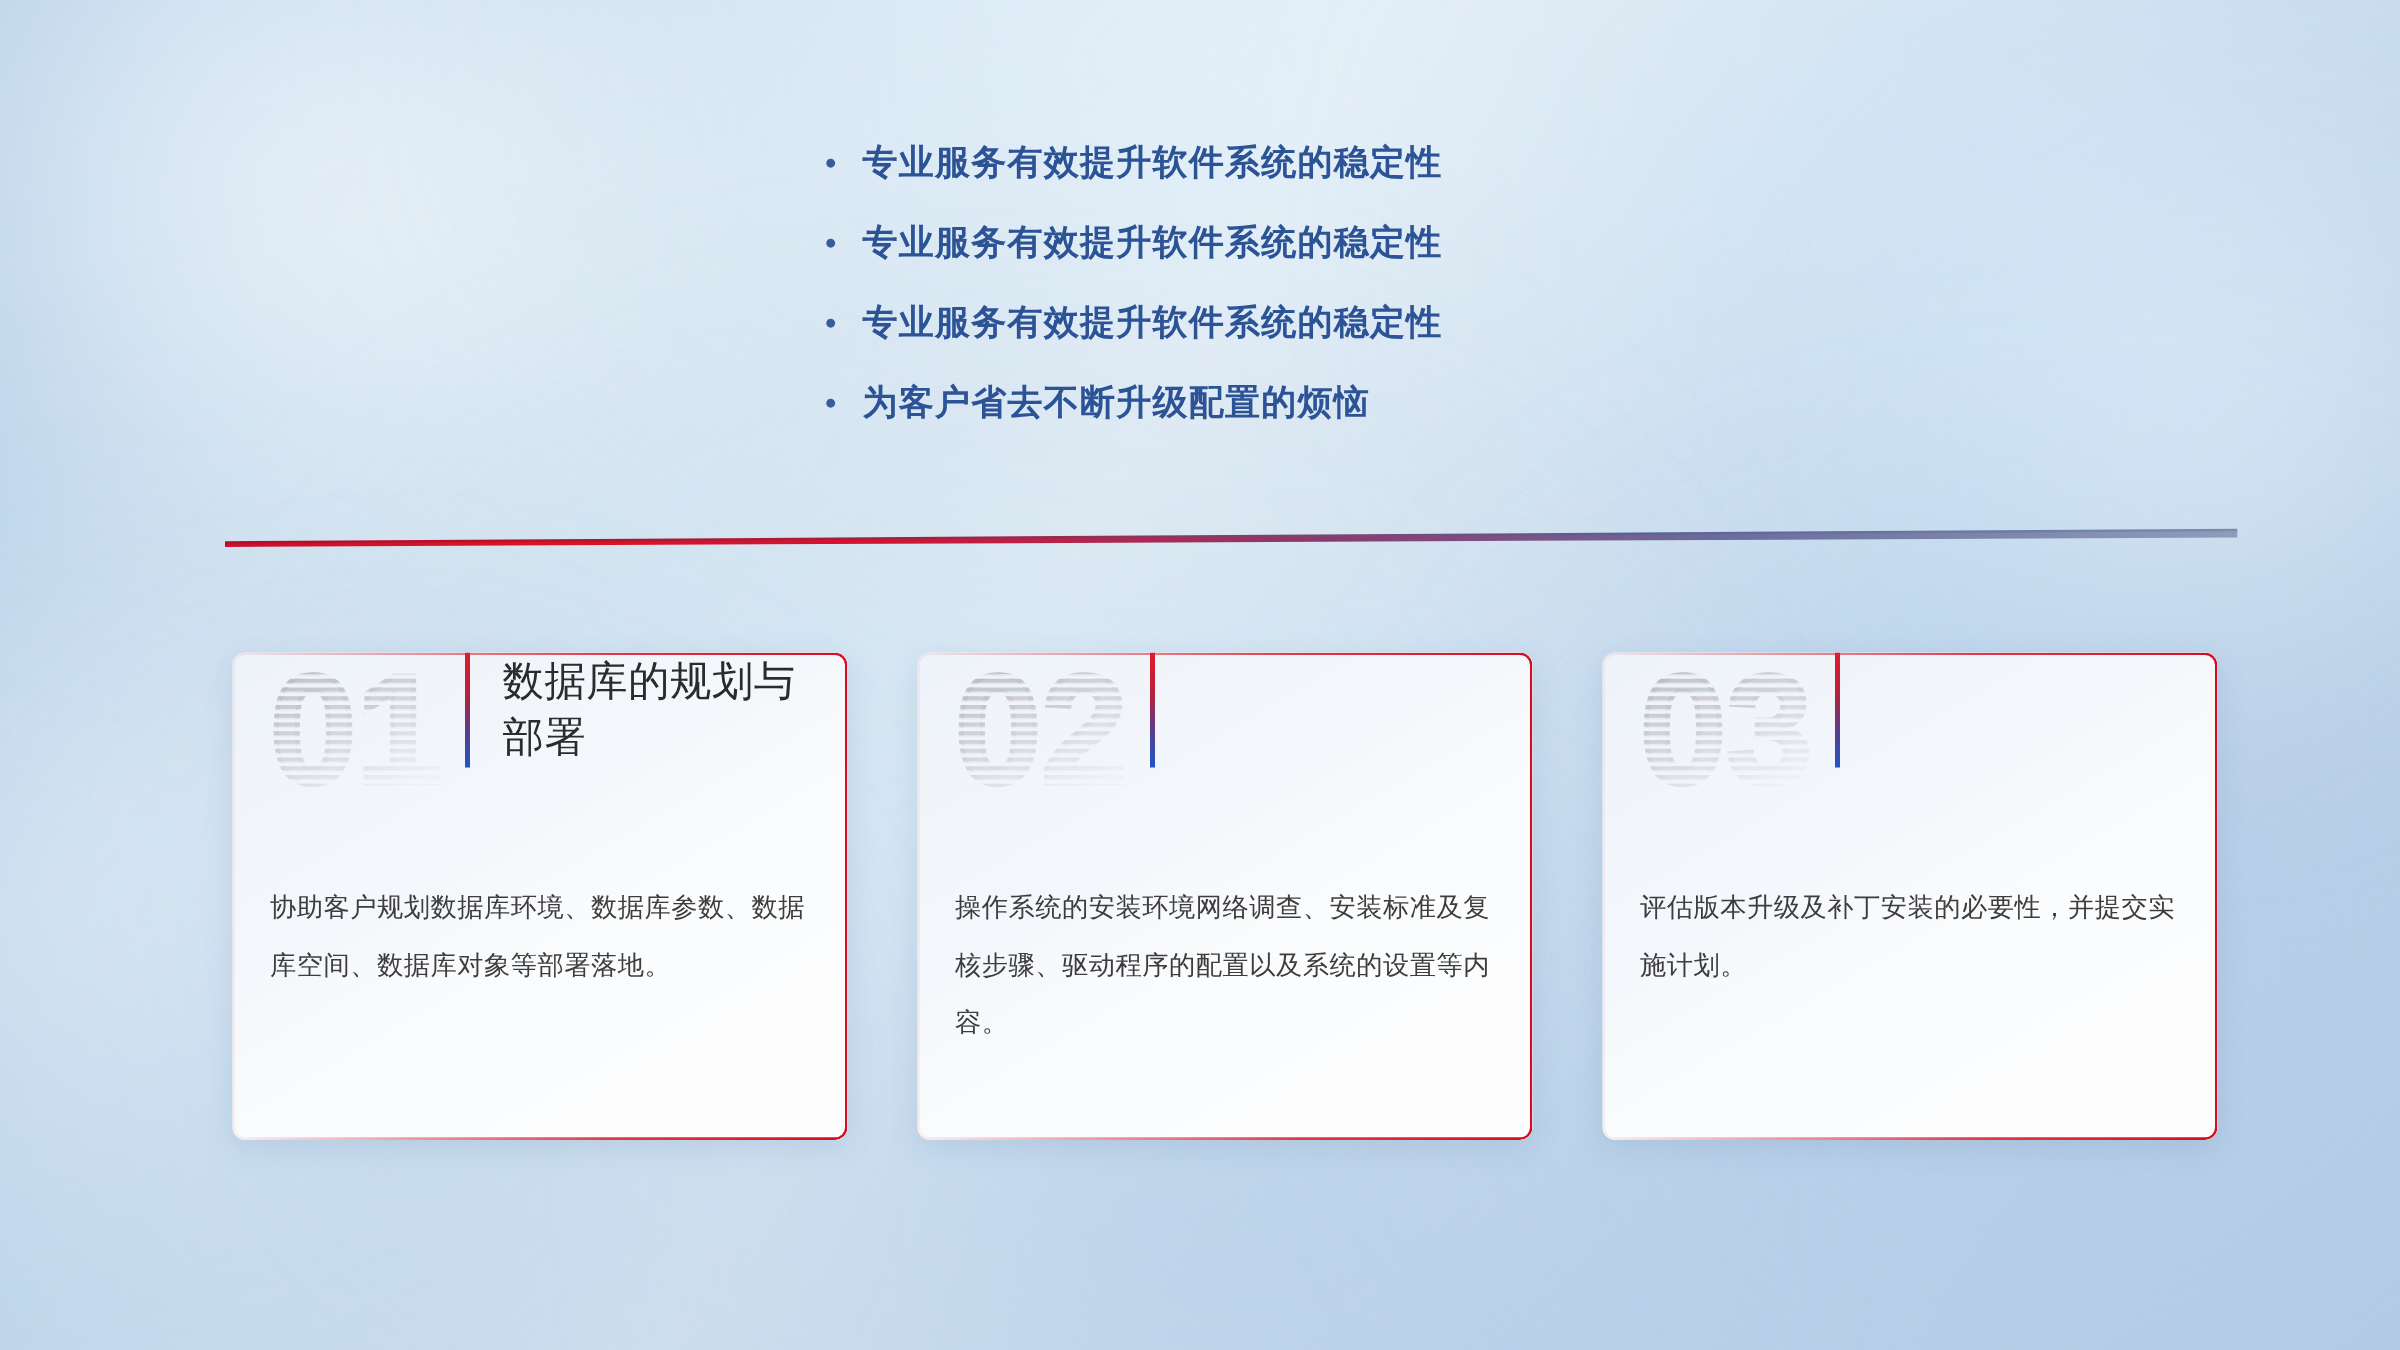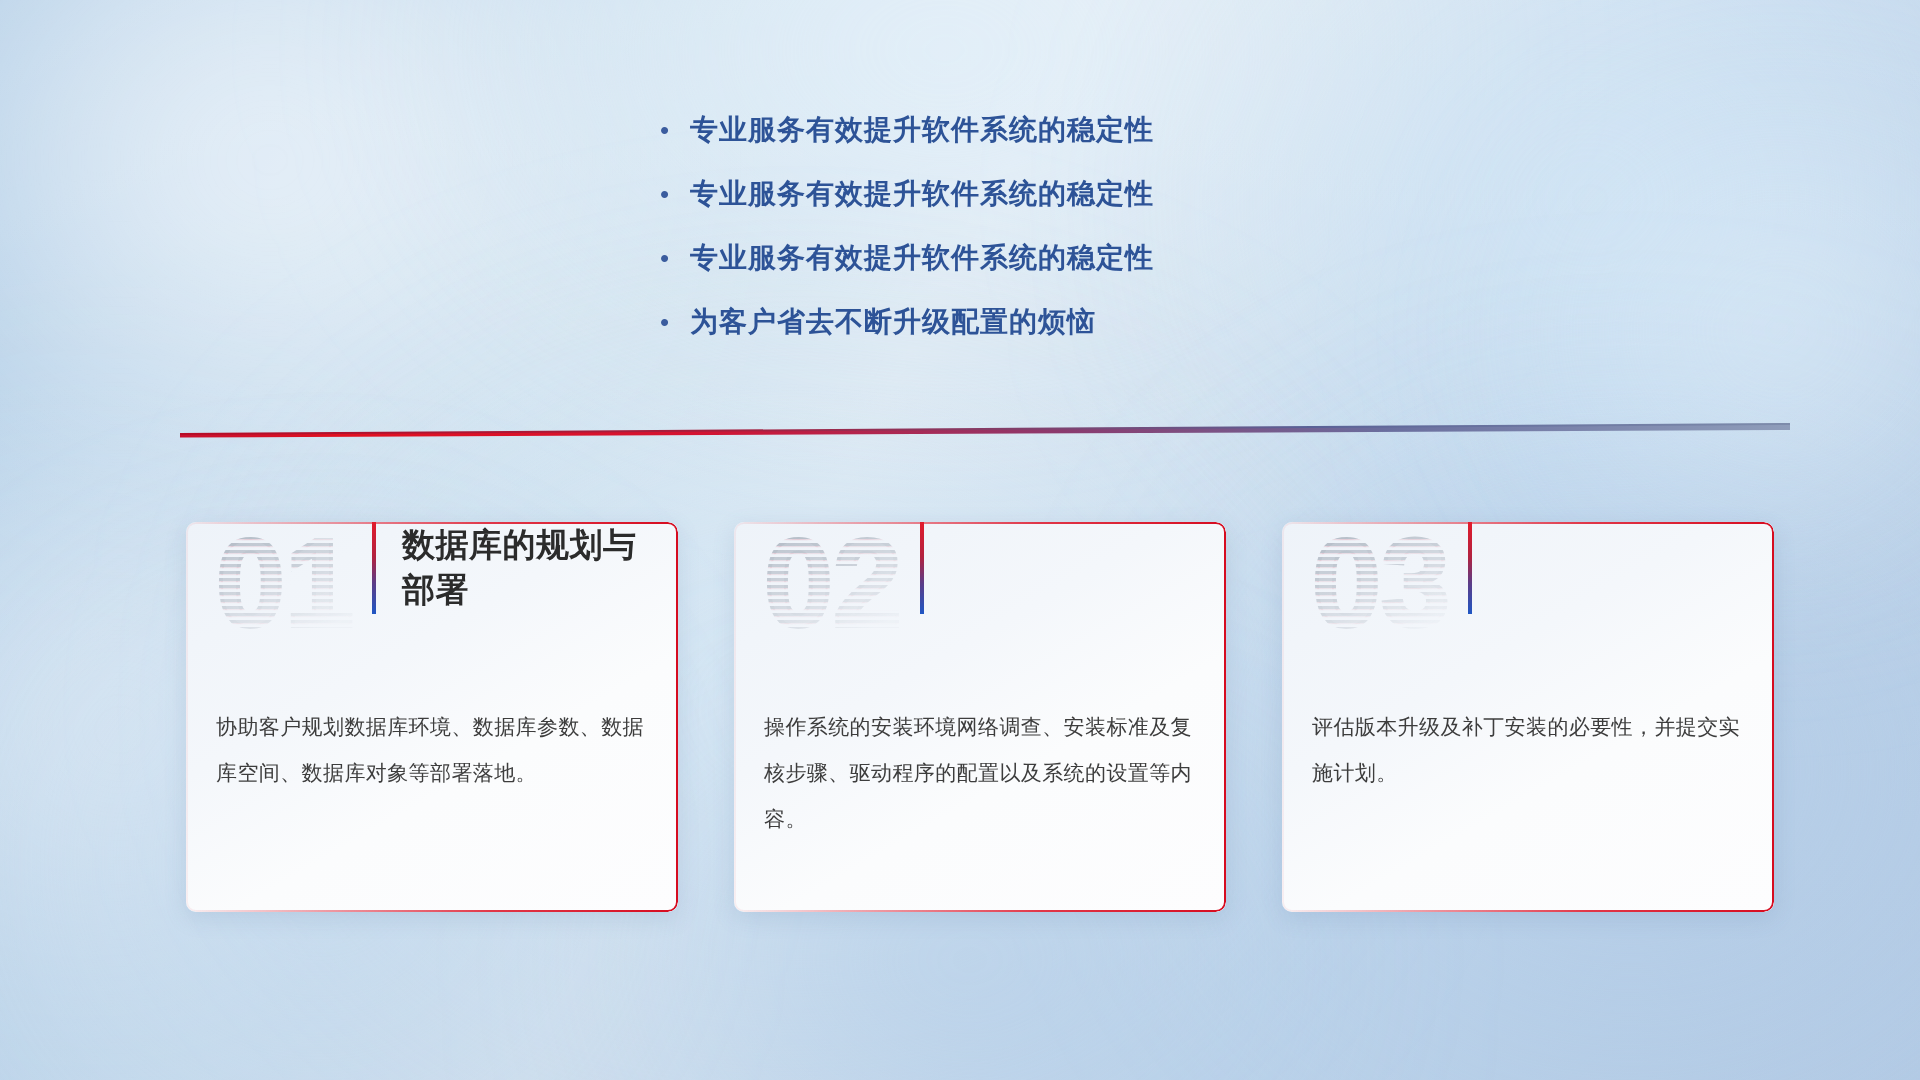--- a/index.html
+++ b/index.html
@@ -109,21 +109,21 @@
     height:118px;
   }
   .bignum svg { display:block; }
   .accent-bar {
     width:4px; height:92px; flex:0 0 4px;
     margin:0 26px 0 6px;
     background:linear-gradient(180deg,#e21b2c 0%,#b2223f 38%,#5d3c86 66%,#1f56c4 100%);
   }
   .card-title {
     font-size:33px; line-height:45px; color:#2b2b2b;
-    font-weight:700; letter-spacing:.5px;
+    font-weight:400; letter-spacing:.5px;
     padding-right:20px;
   }
   .card-body {
     padding:22px 34px 0 30px;
     font-size:21px; line-height:46px;
     color:#3d3d3d; letter-spacing:.4px;
   }
 </style>
 </head>
 <body>

